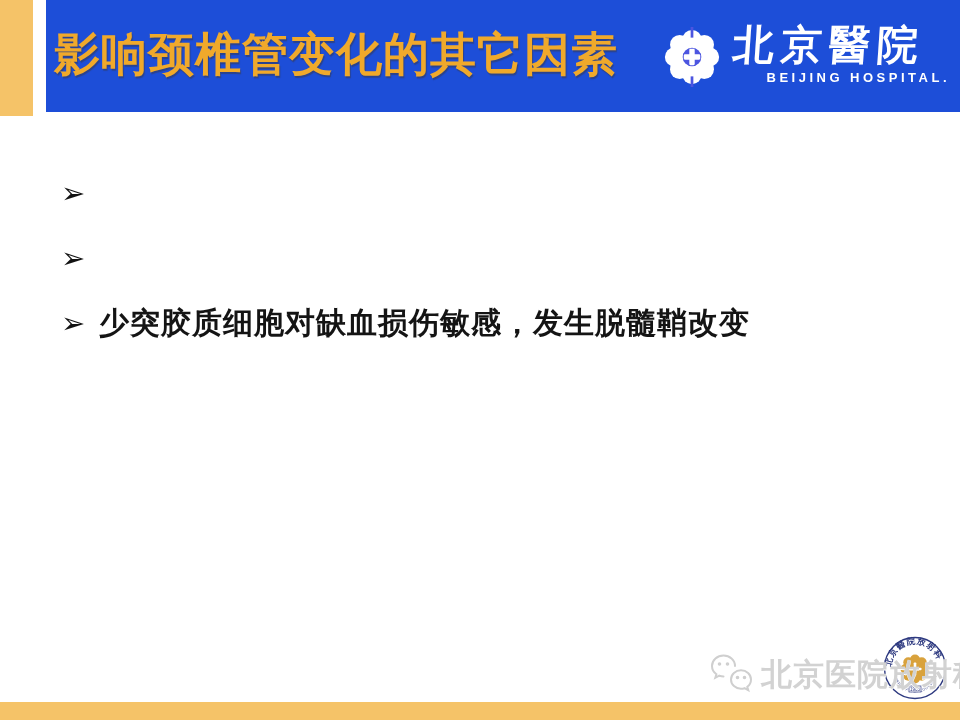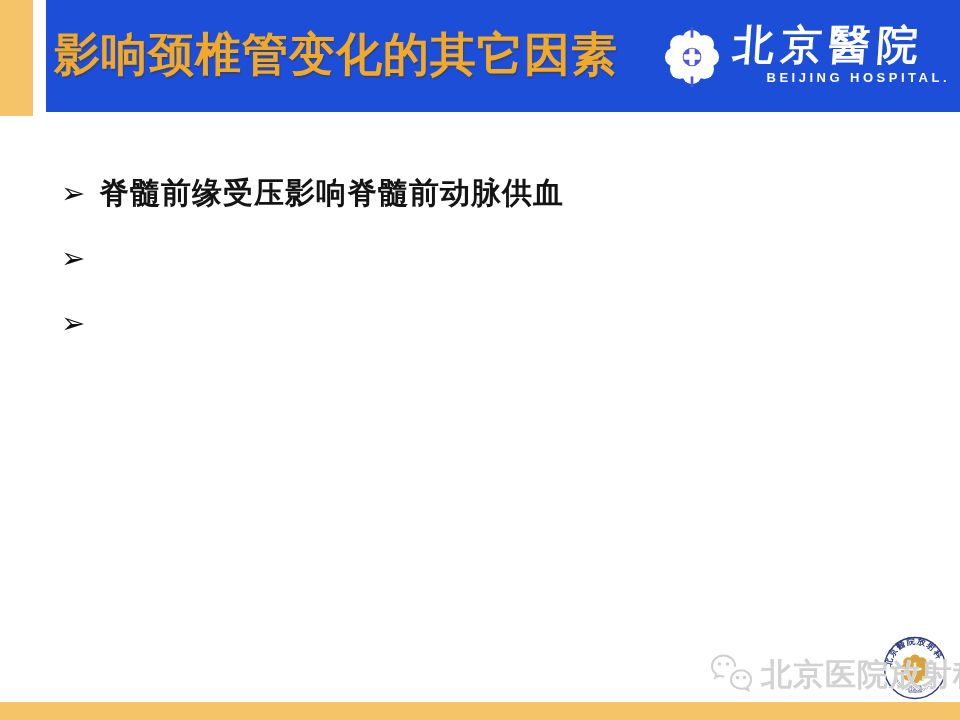--- a/index.html
+++ b/index.html
@@ -88,27 +88,27 @@
       <div class="logo-text">
         <div class="logo-zh">北京醫院</div>
         <div class="logo-en">BEIJING HOSPITAL.</div>
       </div>
     </div>
   </div>
 
   <div class="content">
     <div class="bullet">
       <span class="marker">➢</span>
-      <span class="btext">脊髓前缘受压影响脊髓前动脉供血</span>
     </div>
     <div class="bullet">
       <span class="marker">➢</span>
     </div>
     <div class="bullet">
       <span class="marker">➢</span>
+      <span class="btext">少突胶质细胞对缺血损伤敏感，发生脱髓鞘改变</span>
     </div>
   </div>
 
   <div class="watermark">
     <svg class="wm-icon" viewBox="0 0 52 52" fill="none" stroke="#cfcfcf" stroke-width="2" stroke-linecap="round">
       <path d="M29 17c0-6.1-5.4-10.5-11.5-10.5S6 11 6 17c0 3.4 1.7 6.3 4.4 8.2l-1.1 3.6 4-2.1c1.3.4 2.7.7 4.2.7"></path>
       <circle cx="13.5" cy="15" r="0.8" fill="#cfcfcf"></circle>
       <circle cx="21.5" cy="15" r="0.8" fill="#cfcfcf"></circle>
       <path d="M45 30.5c0-5.2-4.5-9.3-10-9.3s-10 4.1-10 9.3 4.5 9.3 10 9.3c1.2 0 2.4-.2 3.5-.6l3.8 2-1-3.4c2.3-1.7 3.7-4.3 3.7-7.3z"></path>
       <circle cx="31.5" cy="28.5" r="0.8" fill="#cfcfcf"></circle>

